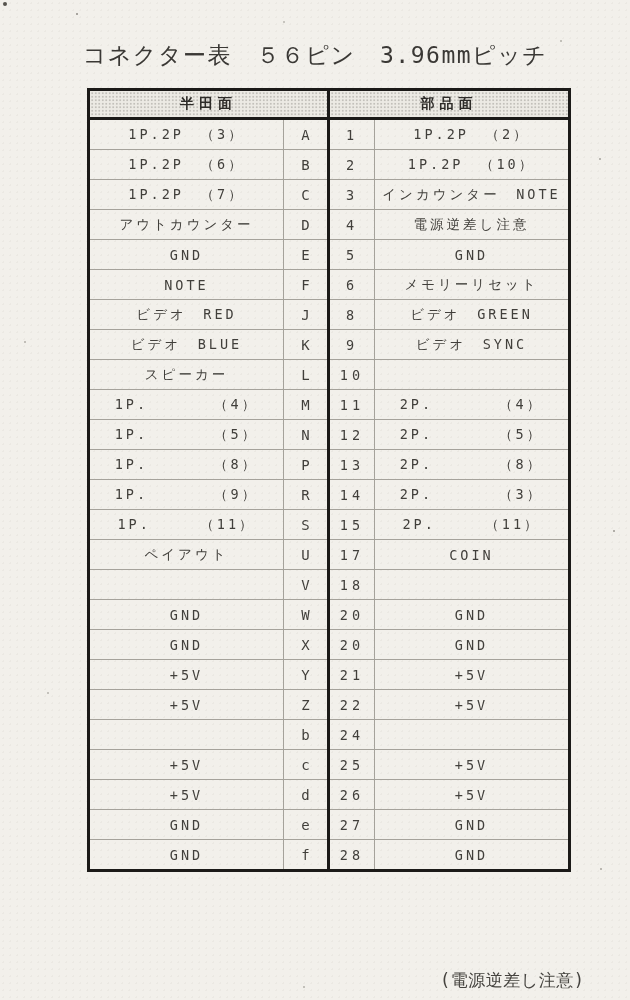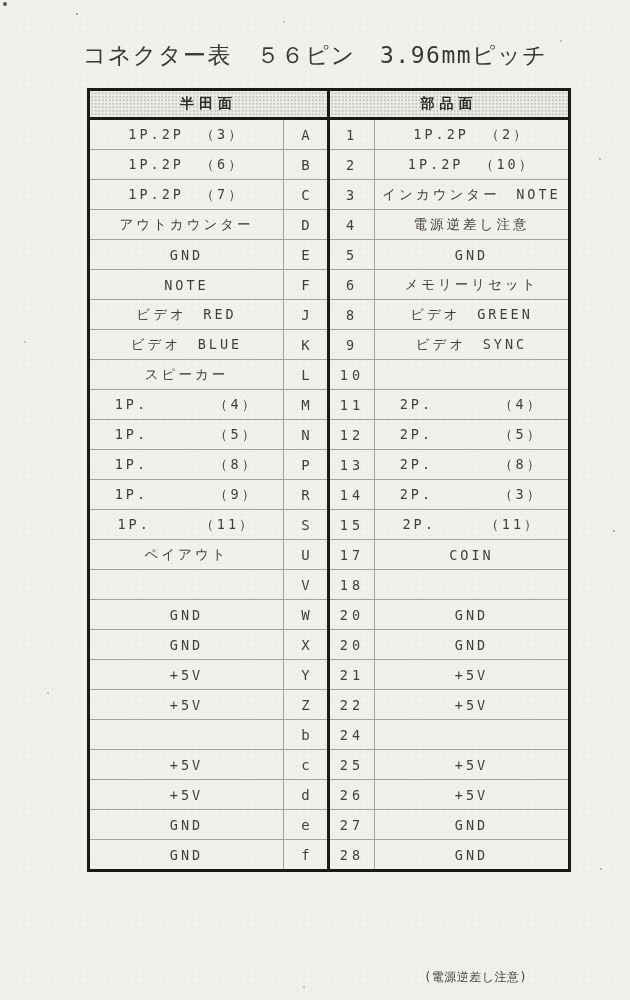--- a/index.html
+++ b/index.html
@@ -70,22 +70,22 @@
     height: 29px;
     font-size: 13.5px;
     letter-spacing: 3px;
   }
   td.pin-letter { font-size: 14px; letter-spacing: 0; }
   td.pin-number { letter-spacing: 4px; }
   .thick-left { border-left: 3px solid #1b1a18 !important; }
   .footer-note {
     position: absolute;
     top: 969px;
-    left: 424px;
-    font-size: 12px;
+    left: 440px;
+    font-size: 17px;
     letter-spacing: 0.5px;
     color: #45433f;
     white-space: pre;
   }
   .speck {
     position: absolute;
     top: 0; left: 0;
     width: 2px; height: 2px;
     border-radius: 50%;
     background: transparent;

